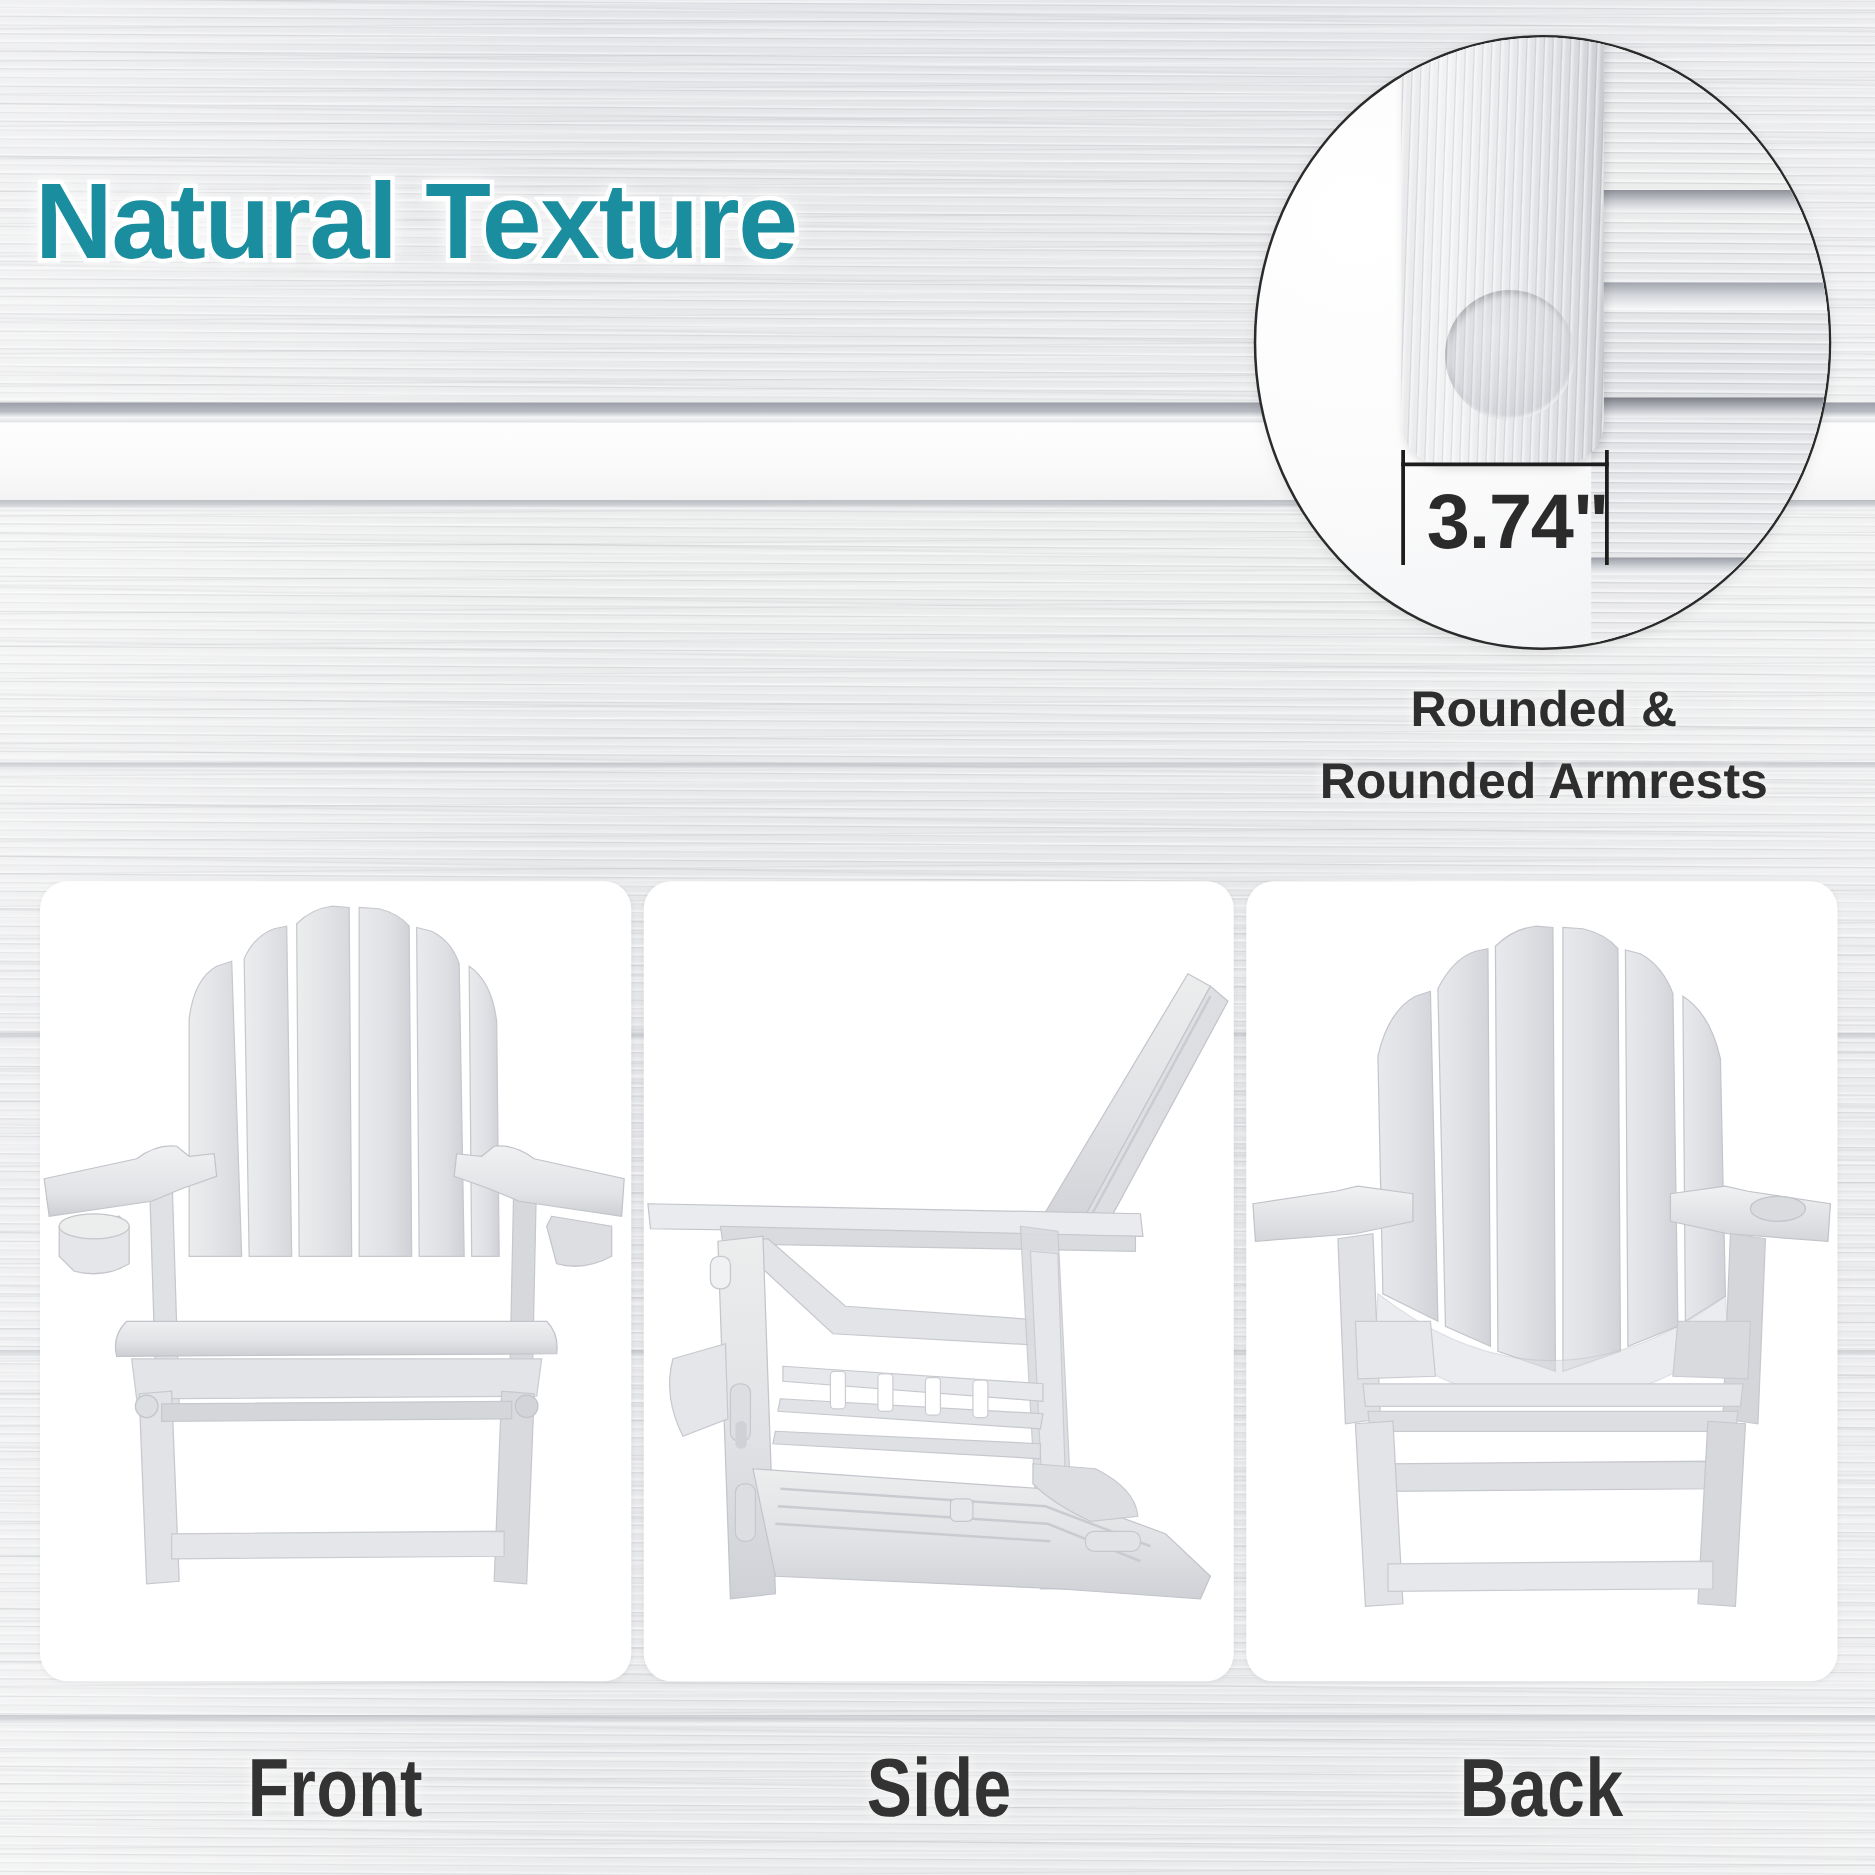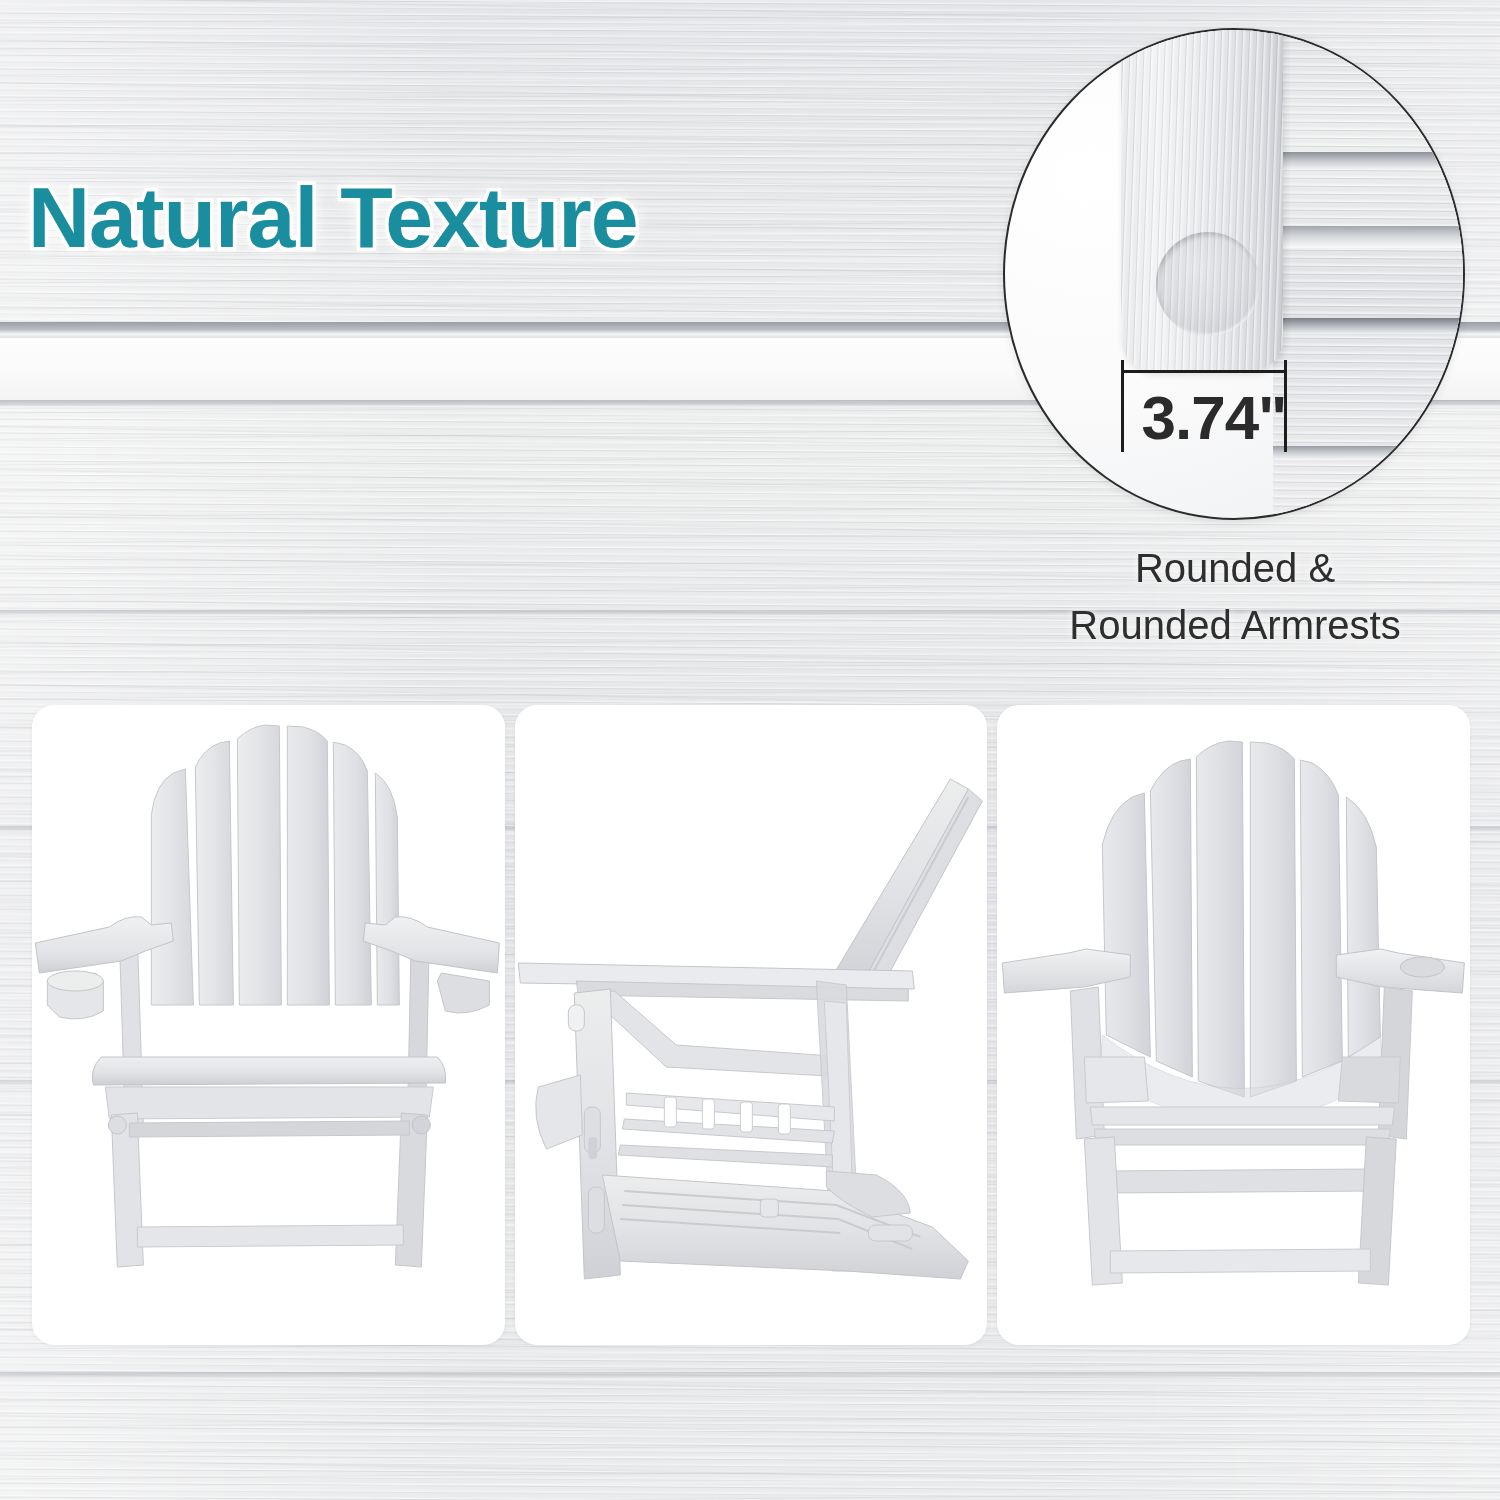--- a/index.html
+++ b/index.html
@@ -73,21 +73,20 @@
 
   
   #heading{
     position:absolute; left:28px; top:128px;
     font-size:86px; font-weight:700; letter-spacing:-1px;
     color:#1a8e9e;
     -webkit-text-stroke:7px #ffffff;
     paint-order:stroke fill;
     white-space:nowrap;
     text-shadow:0 0 14px rgba(255,255,255,.95), 0 0 22px rgba(255,255,255,.8);
-    margin-top:40px;
   }
 
   
   #detail-circle{
     position:absolute; left:1003px; top:28px;
     width:462px; height:492px;
     border-radius:50%;
     border:2.5px solid #2b2b2b;
     overflow:hidden;
     background:
@@ -172,21 +171,21 @@
   #dim-tick-r{ left:279px; top:330px; width:3px; height:92px; }
   #dim-label{
     position:absolute; left:124px; top:352px; width:170px;
     text-align:center; font-size:62px; font-weight:700; color:#2b2b2b;
     letter-spacing:-1px;
   }
 
   
   #armrest-caption{
     position:absolute; left:1000px; top:540px; width:470px;
-    text-align:center; font-size:40px; font-weight:400;
+    text-align:center; font-size:40px; font-weight:700;
     line-height:1.42; color:#2e2e2e;
     text-shadow:0 0 10px rgba(255,255,255,.85);
   }
 
   
   #cards{
     position:absolute; left:32px; top:705px;
     width:1438px; height:640px;
     display:flex; gap:10px;
   }
@@ -431,14 +430,19 @@
         <path d="M110 466 L372 464 L374 486 L110 488 Z" fill="#dfe0e4" stroke="#c6c8cd"></path>
 
         <path d="M86 434 L116 432 L124 578 L94 580 Z" fill="#e3e4e7" stroke="#c6c8cd"></path>
         <path d="M368 432 L398 434 L390 580 L360 578 Z" fill="#d6d8dc" stroke="#c6c8cd"></path>
 
         <path d="M112 546 L372 544 L372 566 L112 568 Z" fill="#e7e8eb" stroke="#c9cbd0"></path>
       </svg>
     </div>
   </div>
 
+  <div id="labels">
+    <div class="view-label">Front</div>
+    <div class="view-label">Side</div>
+    <div class="view-label">Back</div>
+  </div>
 
 </div>
 
 </body></html>

